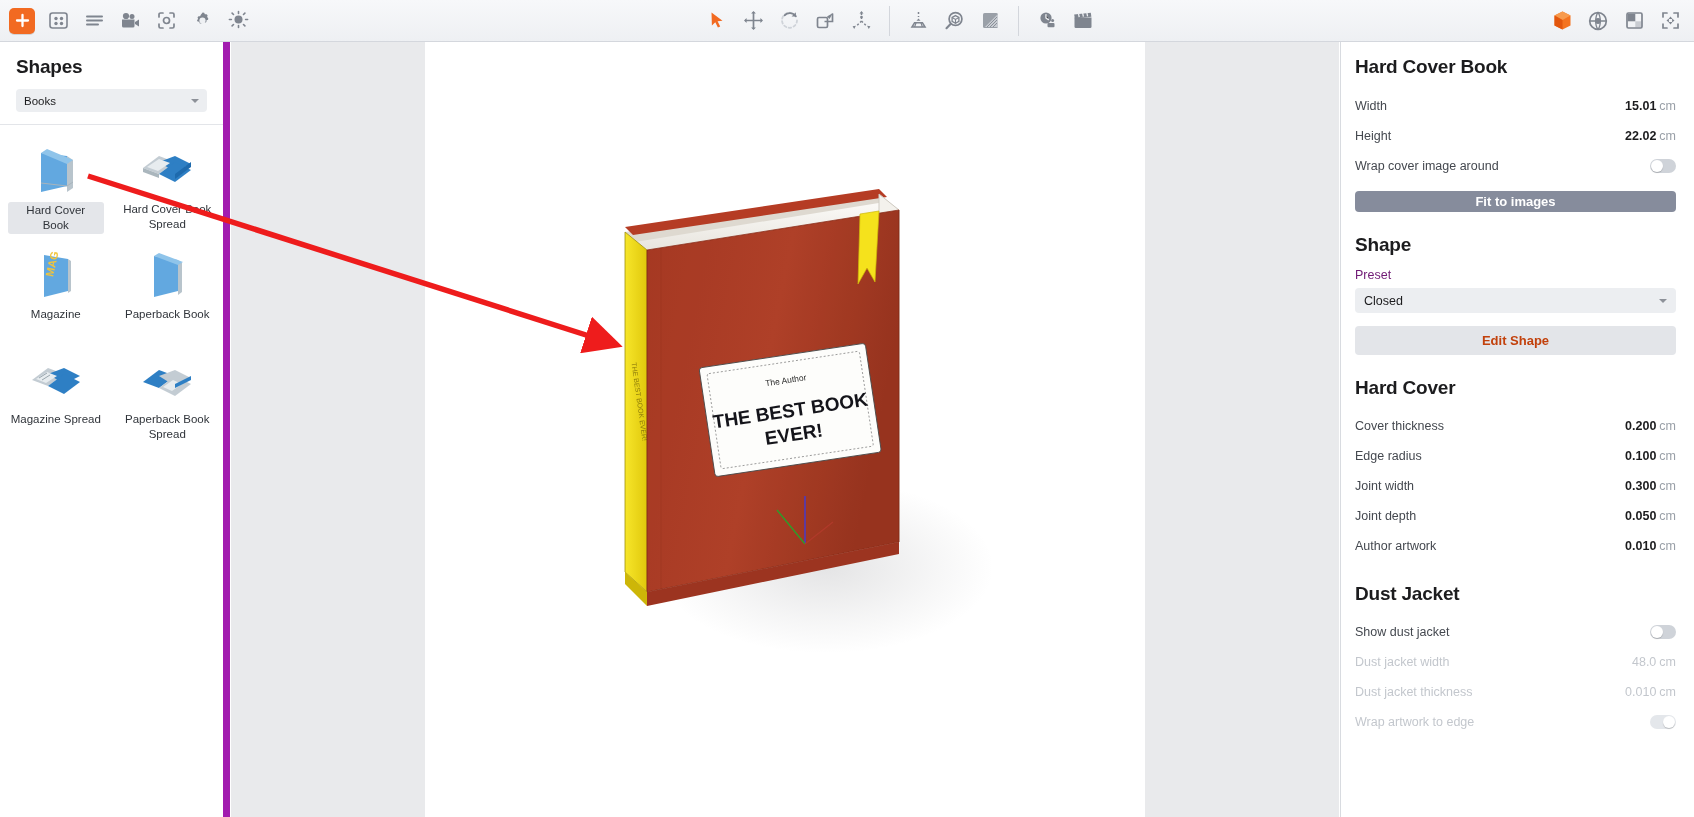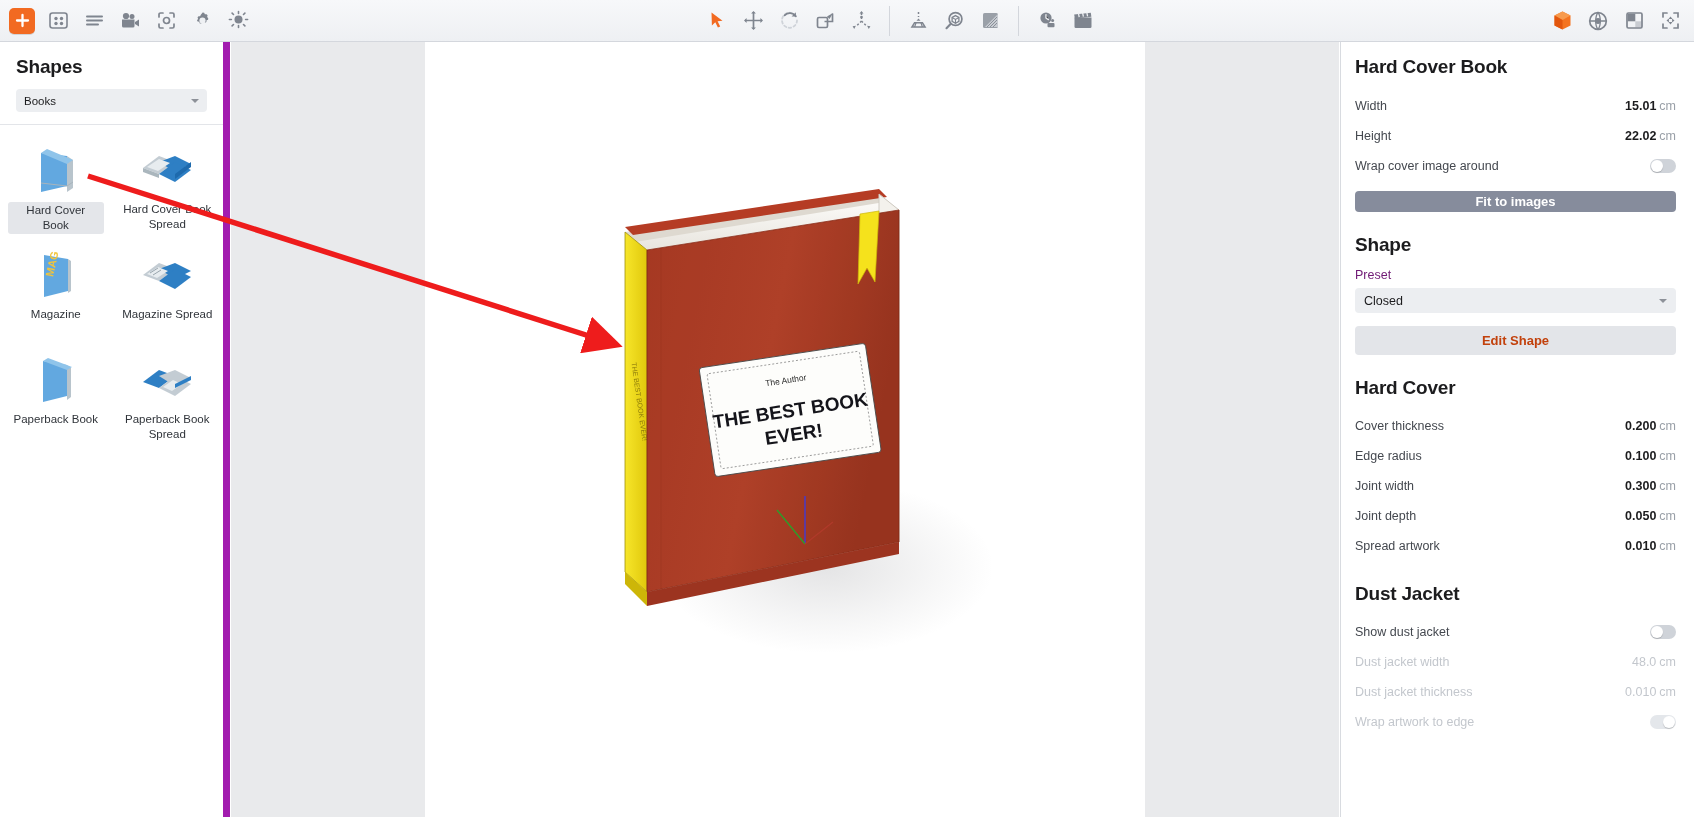--- a/index.html
+++ b/index.html
@@ -352,40 +352,40 @@
           <path d="M14 6l24 4v32l-24 6z" fill="#62a8e0"></path>
           <path d="M38 10l3 2v30l-3 2z" fill="#b8c4cc"></path>
           <text x="18" y="26" font-family="Liberation Sans, sans-serif" font-size="11" font-weight="700" fill="#f2c43a" transform="rotate(-78 22 24)">MAG</text>
         </svg>
       </div>
       <div class="shape-label">Magazine</div>
     </div>
 
     <div class="shape-cell">
       <div class="shape-thumb">
+        <svg width="56" height="54" viewBox="0 0 56 54">
+          <path d="M15 7l24 4v31l-24 6z" fill="#62a8e0"></path>
+          <path d="M39 11l4 3v29l-4 3z" fill="#b8c4cc"></path>
+          <path d="M15 7l5-3 24 9-5 3z" fill="#8fc4ea"></path>
+        </svg>
+      </div>
+      <div class="shape-label">Paperback Book</div>
+    </div>
+
+    <div class="shape-cell">
+      <div class="shape-thumb">
         <svg width="60" height="46" viewBox="0 0 60 46">
           <path d="M6 22l16-12 16 6-16 12z" fill="#c3ccd3"></path>
           <path d="M22 16l16-6 16 8-16 8z" fill="#2e7fc4"></path>
           <path d="M22 28l16-12 16 8-16 12z" fill="#2e7fc4"></path>
           <path d="M10 21l11-7 10 4-11 7z" fill="#e7ecef"></path>
           <path d="M13 20l8-5M16 22l8-5" stroke="#9aa6ae" stroke-width="1"></path>
         </svg>
       </div>
       <div class="shape-label">Magazine Spread</div>
-    </div>
-
-    <div class="shape-cell">
-      <div class="shape-thumb">
-        <svg width="56" height="54" viewBox="0 0 56 54">
-          <path d="M15 7l24 4v31l-24 6z" fill="#62a8e0"></path>
-          <path d="M39 11l4 3v29l-4 3z" fill="#b8c4cc"></path>
-          <path d="M15 7l5-3 24 9-5 3z" fill="#8fc4ea"></path>
-        </svg>
-      </div>
-      <div class="shape-label">Paperback Book</div>
     </div>
 
     <div class="shape-cell">
       <div class="shape-thumb">
         <svg width="60" height="46" viewBox="0 0 60 46">
           <path d="M6 24l16-12 16 6-16 12z" fill="#2e7fc4"></path>
           <path d="M22 18l16-6 16 8-16 8z" fill="#c3ccd3"></path>
           <path d="M22 30l16-12 16 8-16 12z" fill="#c3ccd3"></path>
           <path d="M26 29l10-7 9 4-10 7z" fill="#e7ecef"></path>
           <path d="M38 26l16-8v4l-16 8z" fill="#2e7fc4"></path>
@@ -528,21 +528,21 @@
         <span>0.300</span><span class="unit">cm</span>
       </span>
     </div>
     <div class="prop-row">
       <span class="prop-label">Joint depth</span>
       <span class="prop-val">
         <span>0.050</span><span class="unit">cm</span>
       </span>
     </div>
     <div class="prop-row">
-      <span class="prop-label">Spread artwork</span>
+      <span class="prop-label">Author artwork</span>
       <span class="prop-val">
         <span>0.010</span><span class="unit">cm</span>
       </span>
     </div>
 
     <div class="section-title">Dust Jacket</div>
 
     <div class="prop-row">
       <span class="prop-label">Show dust jacket</span>
       <span class="toggle">

